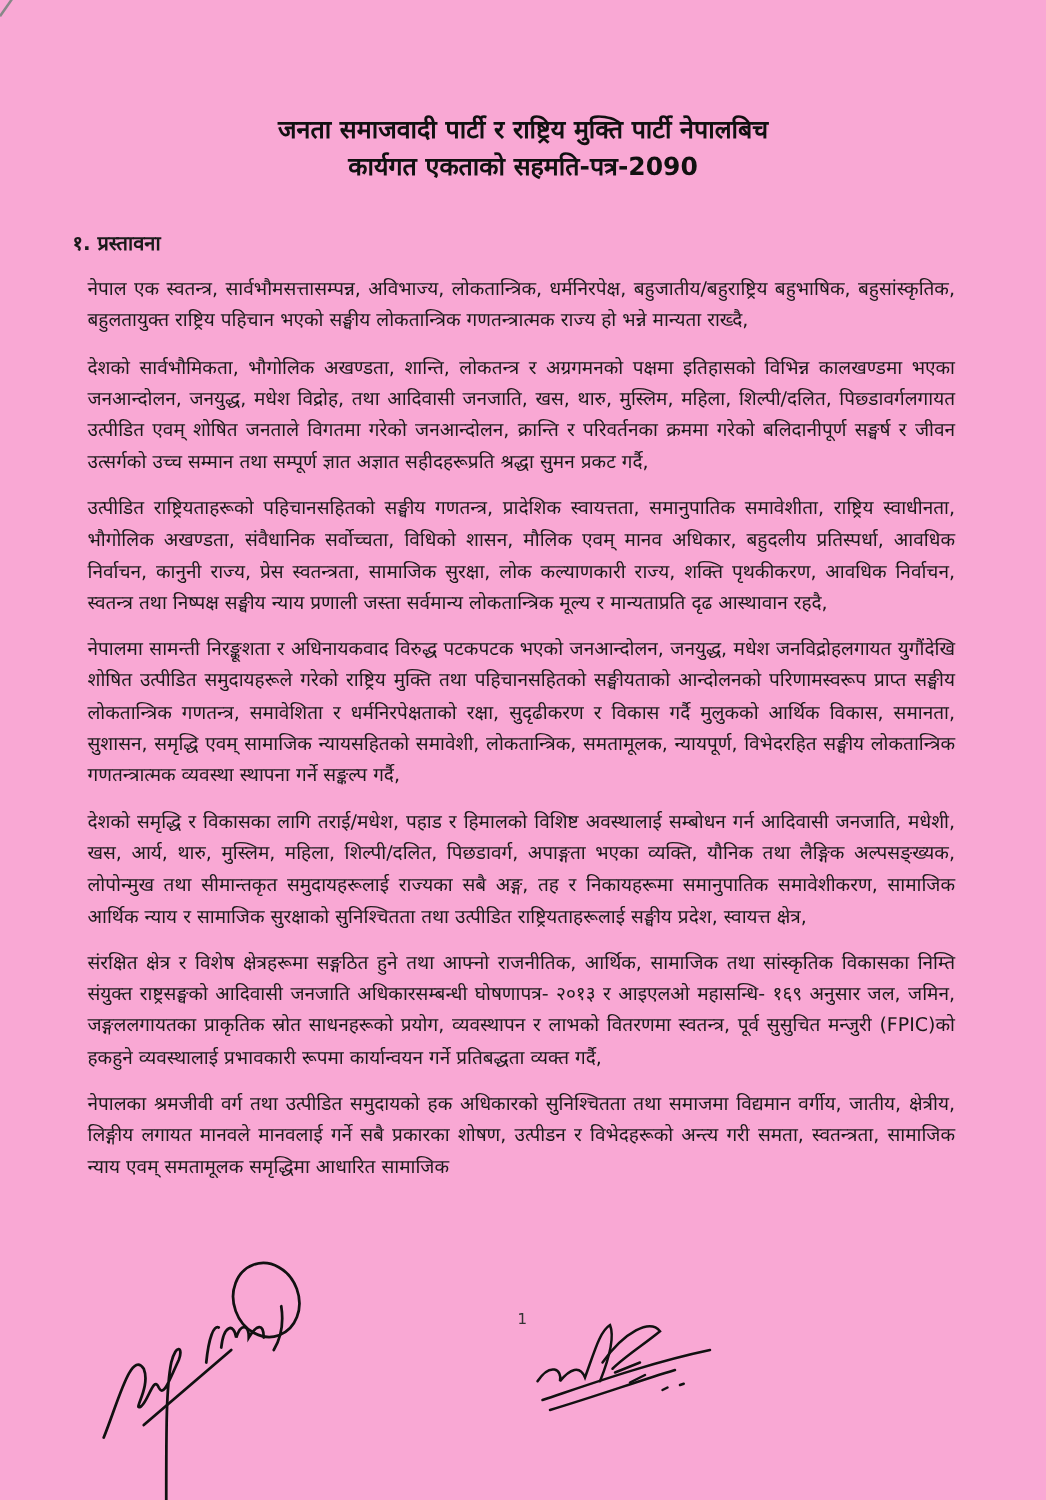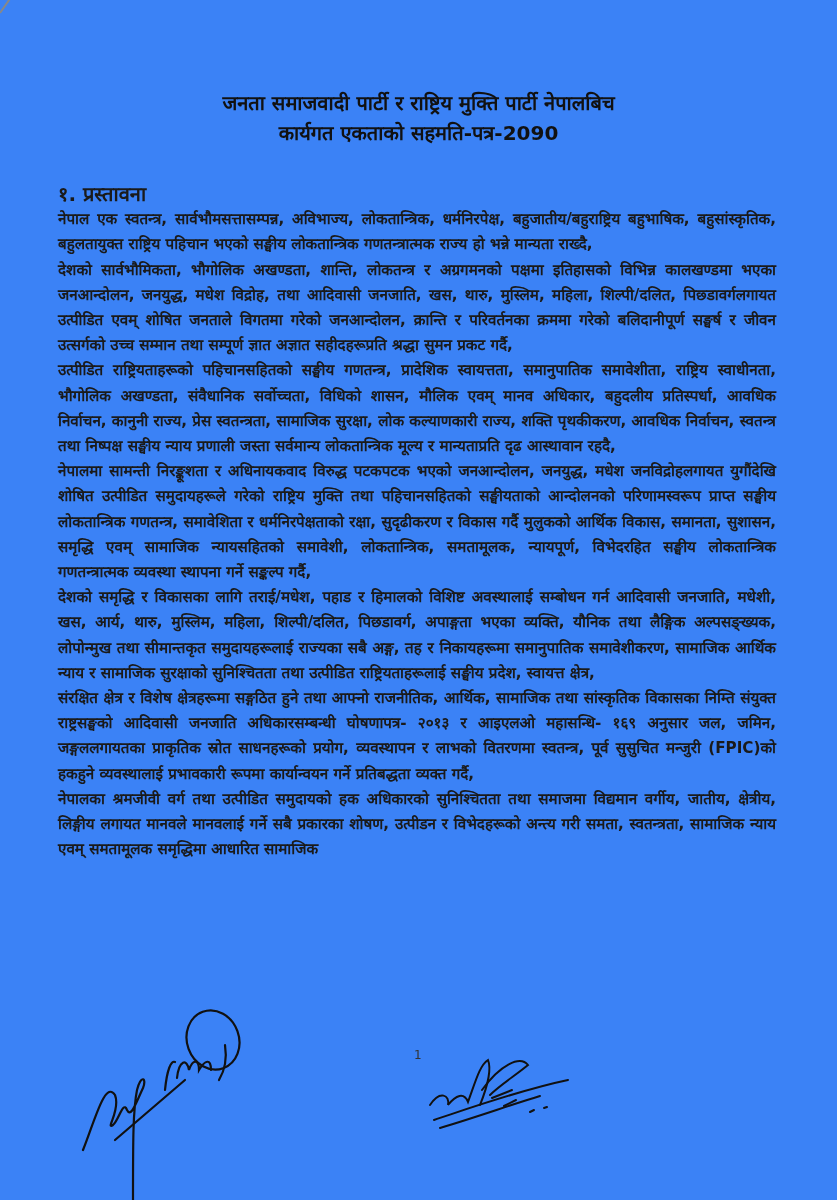--- a/index.html
+++ b/index.html
@@ -1,36 +1,36 @@
 <!DOCTYPE html>
 <html><head>
 <meta charset="utf-8">
 <style>
   html, body { margin: 0; padding: 0; }
   body {
     width: 837px; height: 1200px; background: #ffffff;
     position: relative; overflow: hidden;
     font-family: "DejaVu Sans", sans-serif; color: #1b1b1b;
   }
-  .page { position: absolute; inset: 0; background: #3b82f6; }
+  .page { position: absolute; inset: 0; background: #f9a8d4; }
   .corner-mark {
     position: absolute; left: 0; top: 12px; width: 22px; height: 2px;
     background: #888; transform: rotate(-55deg); transform-origin: left center;
   }
   .title {
     position: absolute; left: 0; right: 0; top: 88px;
     text-align: center; font-weight: bold; font-size: 20px; line-height: 30px;
     color: #111;
   }
   .content {
     position: absolute; left: 58px; width: 718px; top: 182px;
     font-size: 15.2px; line-height: 25.2px; color: #1a1a1a;
   }
-  .section-heading { font-weight: bold; font-size: 20px; margin-bottom: 0; }
-  .para { text-align: justify; text-align-last: left; margin: 0; font-weight: bold; }
+  .section-heading { font-weight: bold; font-size: 16px; margin-bottom: 0; }
+  .para { text-align: justify; text-align-last: left; margin: 12px; }
   .page-number {
     position: absolute; left: 414px; top: 1048px; font-size: 12px; color: #333;
   }
   .sig { position: absolute; }
   .sig svg { display: block; }
 </style>
 </head>
 <body>
 
 <div class="page">

